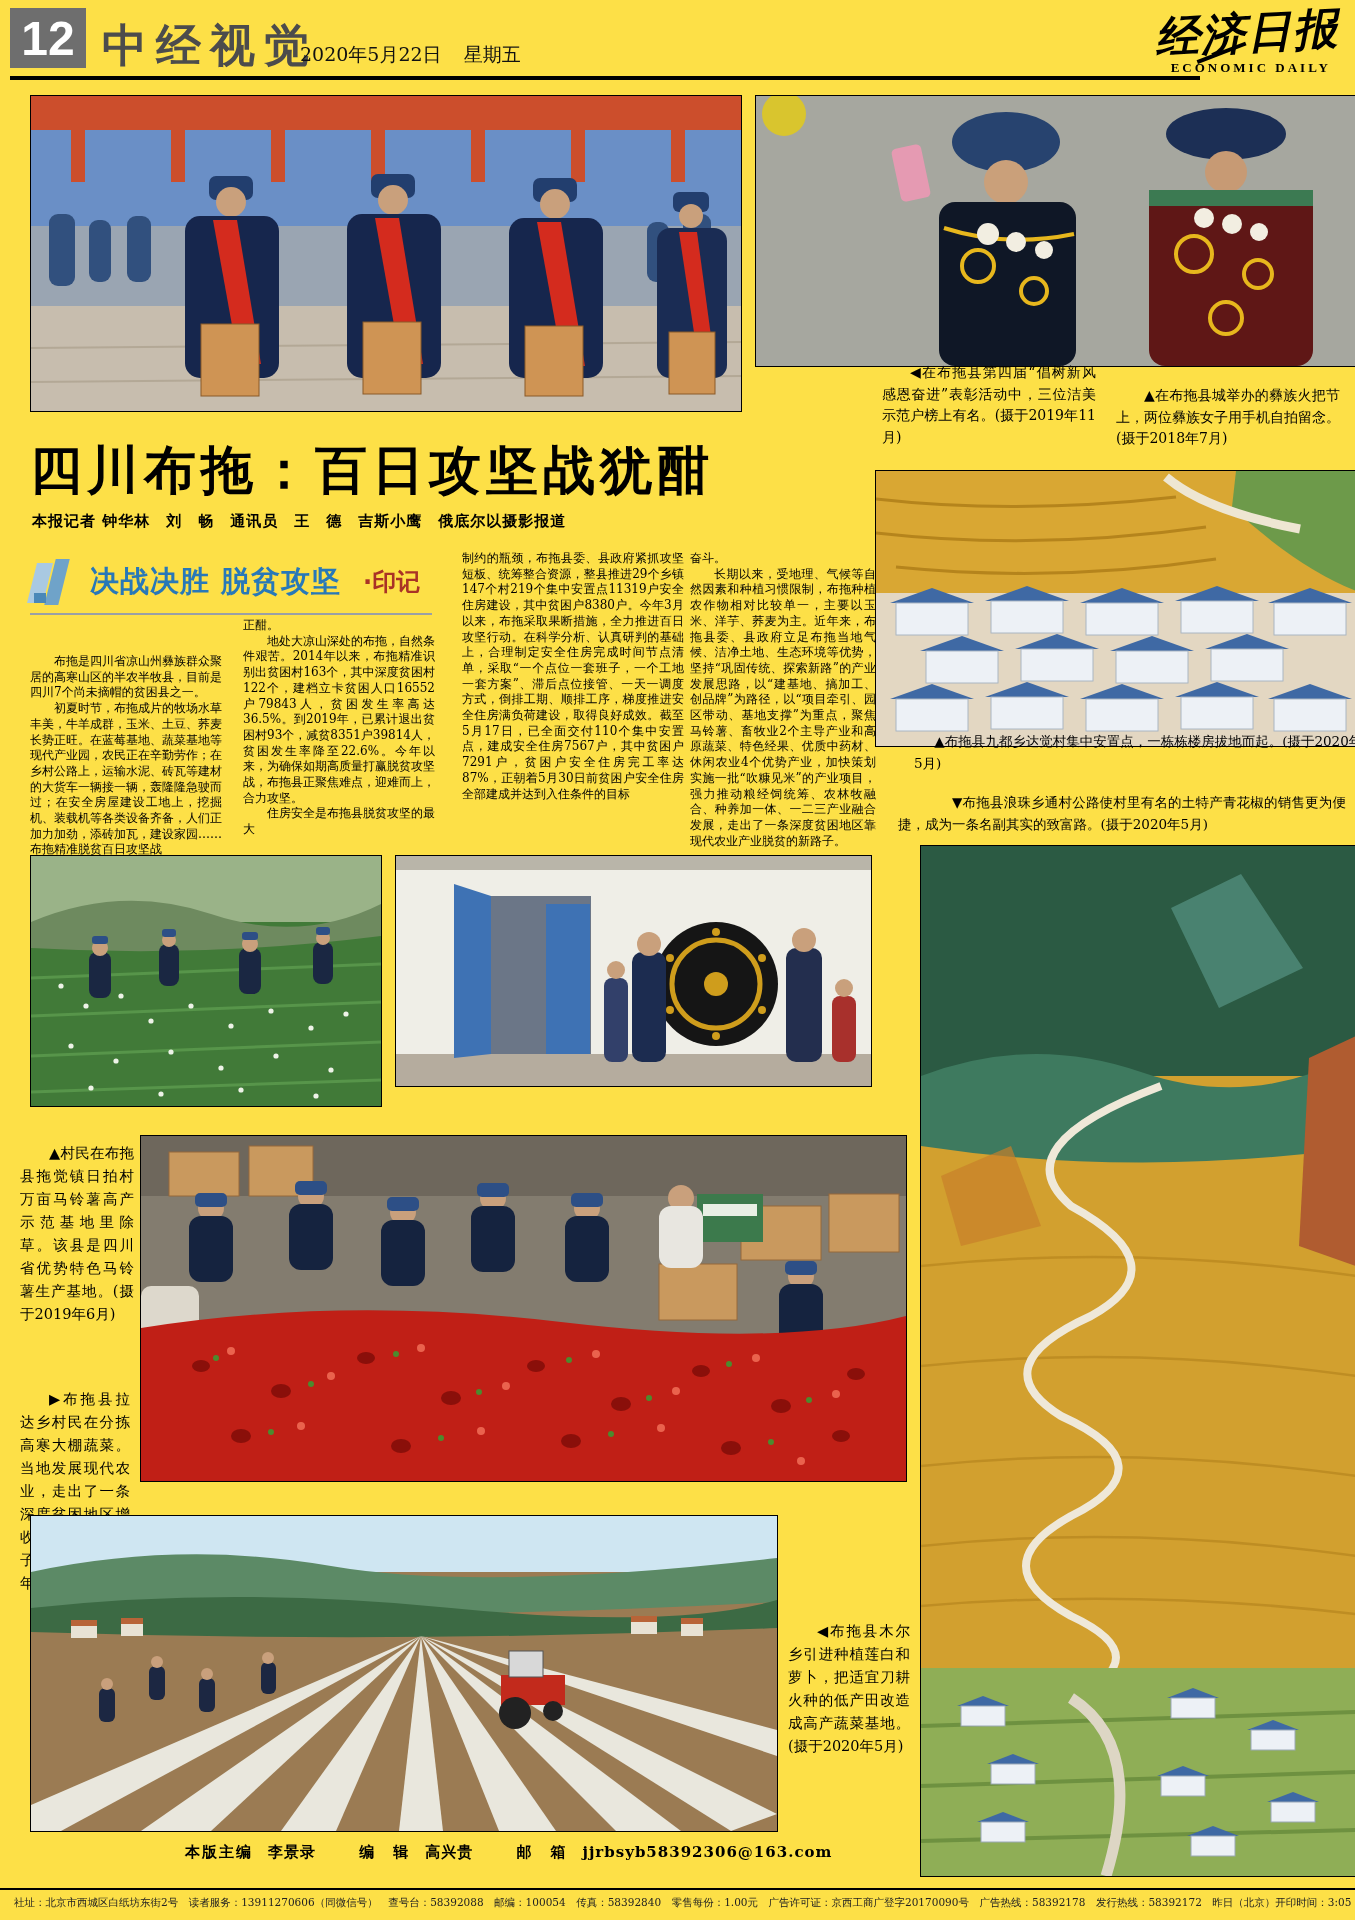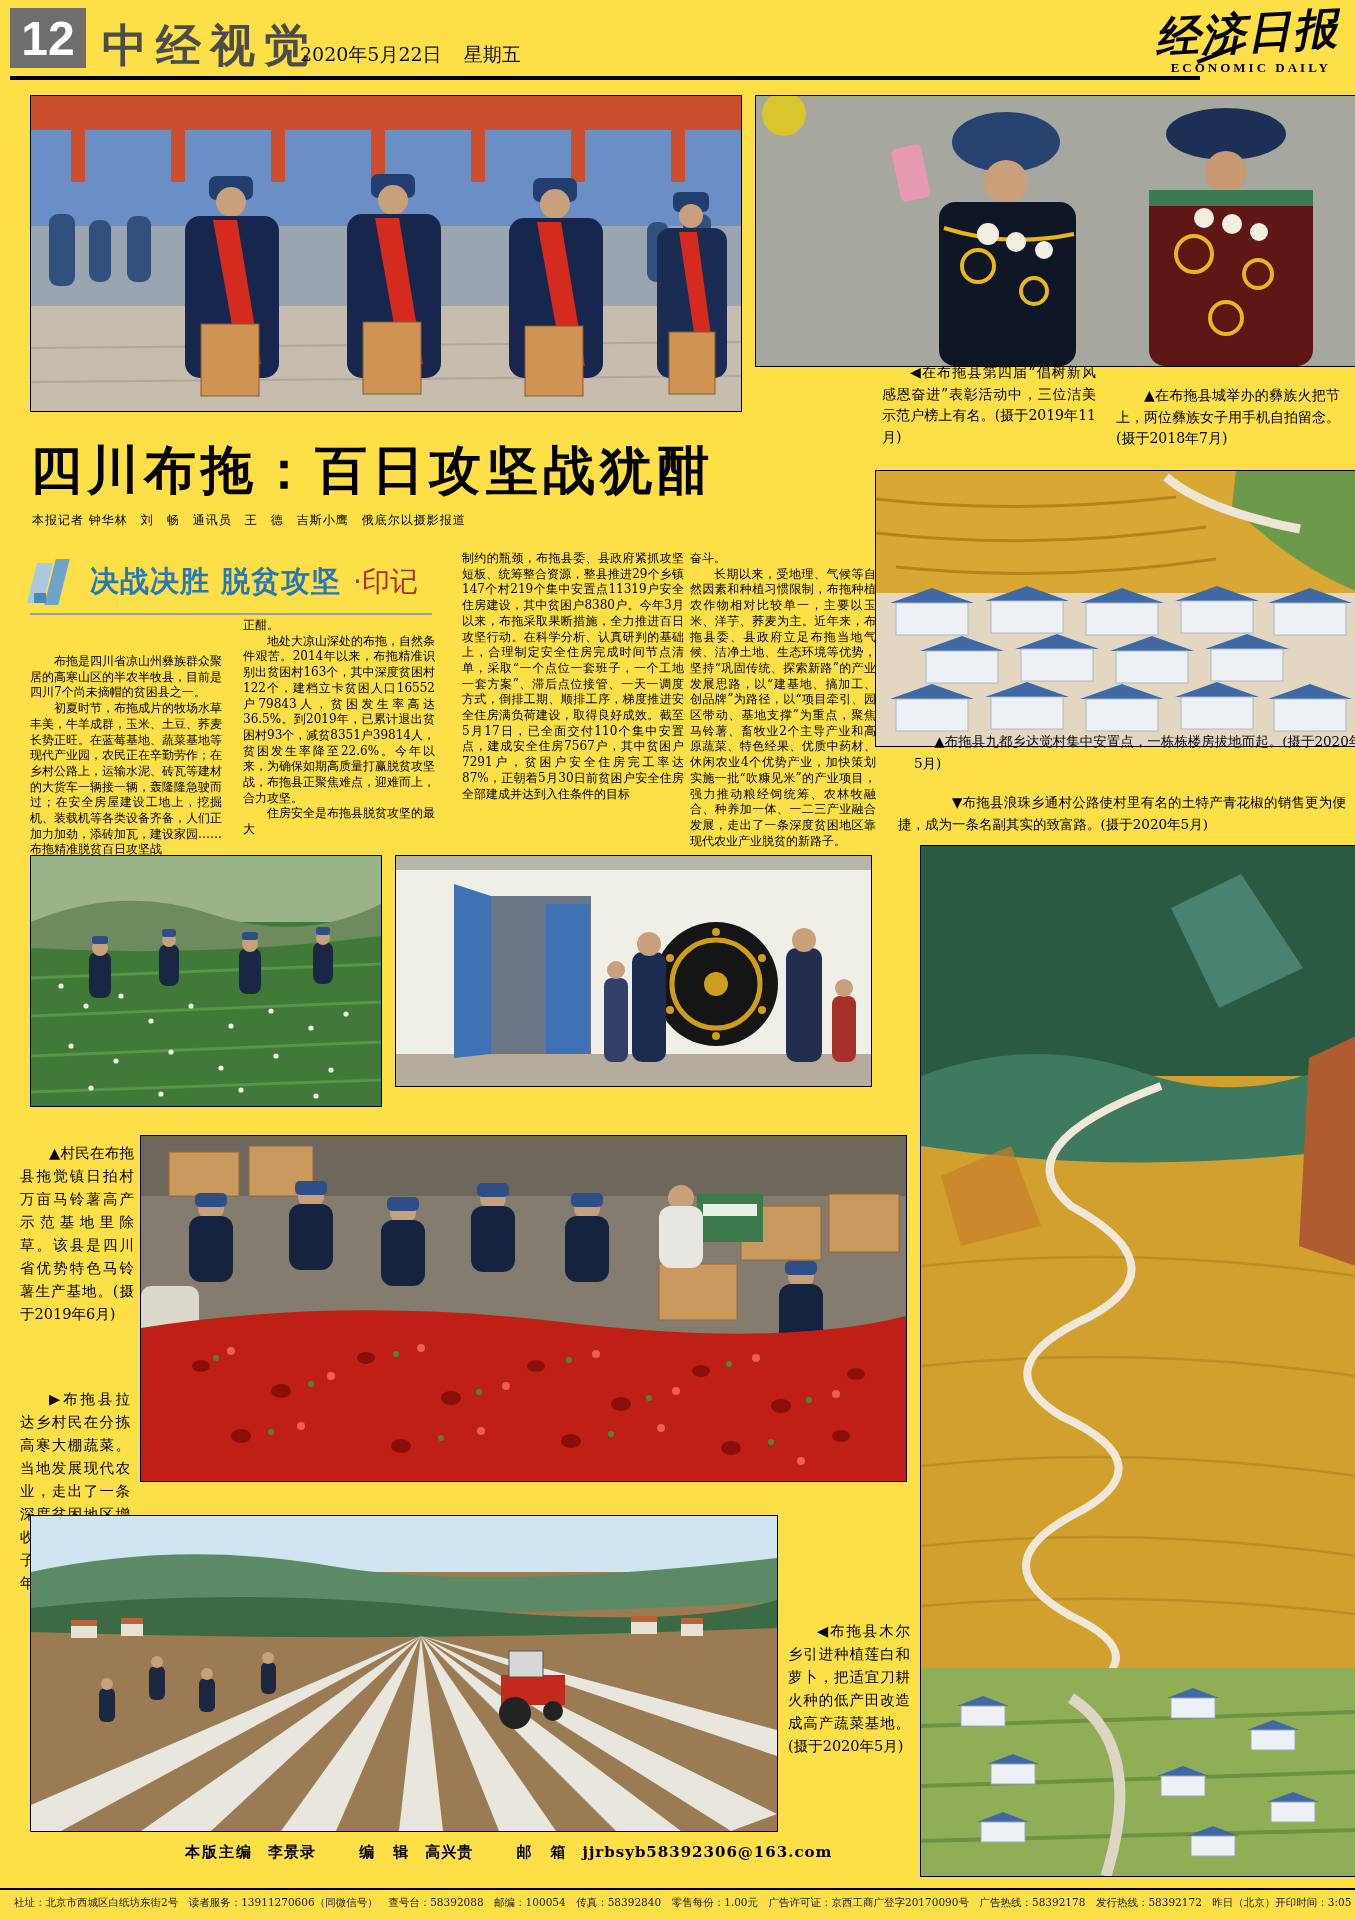--- a/index.html
+++ b/index.html
@@ -15,30 +15,30 @@
   #date-line span{margin-right:22px;}
   #masthead{right:16px;top:4px;font-size:44px;font-weight:bold;font-style:italic;transform:rotate(-3deg);letter-spacing:2px;}
   #masthead-en{right:24px;top:60px;font-size:13px;font-weight:bold;letter-spacing:3px;font-family:"Liberation Serif",serif;}
   #head-rule{left:10px;top:76px;width:1190px;height:4px;background:#000;}
   #head-rule-diag{left:1198px;top:60px;width:52px;height:4px;background:#000;transform:rotate(-21deg);transform-origin:left bottom;}
   
   .photo{position:absolute;border:1px solid #000;overflow:hidden;background:#ccc;}
   .photo svg{display:block;width:100%;height:100%;}
   
   #headline{left:30px;top:436px;width:760px;font-size:52px;font-weight:bold;letter-spacing:5px;white-space:nowrap;}
-  #byline{left:32px;top:512px;width:660px;font-size:12px;font-weight:normal;letter-spacing:1px;}
+  #byline{left:32px;top:512px;width:660px;font-size:15px;font-weight:bold;letter-spacing:1px;}
   
   #banner{left:30px;top:554px;width:402px;height:56px;display:flex;align-items:center;}
   #banner-underline{left:30px;top:613px;width:402px;height:2px;background:#9aa0a6;}
   .mark{position:relative;width:46px;height:46px;margin-right:14px;flex:0 0 auto;}
   .mark .m1{position:absolute;left:2px;top:4px;width:16px;height:40px;background:#a9c9e2;transform:skewX(-14deg);}
   .mark .m2{position:absolute;left:20px;top:0;width:14px;height:46px;background:#6fa3c9;transform:skewX(-14deg);}
   .mark .m3{position:absolute;left:4px;top:34px;width:12px;height:10px;background:#4a88b8;}
   #banner-blue{font-size:29px;font-weight:bold;letter-spacing:1px;font-family:"DejaVu Sans","Liberation Sans",sans-serif;}
-  #banner-red{font-size:28px;font-weight:normal;margin-left:12px;font-family:"DejaVu Sans","Liberation Sans",sans-serif;}
+  #banner-red{font-size:24px;font-weight:bold;margin-left:22px;font-family:"DejaVu Sans","Liberation Sans",sans-serif;}
   
   .body-col{position:absolute;font-size:12px;line-height:15.7px;text-align:justify;color:#000;}
   .body-col p{margin:0;text-indent:2em;}
   .body-col p.noindent{text-indent:0;}
   #col1{left:30px;top:618px;width:192px;height:196px;margin-top:36px;}
   #col2{left:243px;top:618px;width:192px;height:196px;}
   #col3{left:462px;top:551px;width:222px;height:262px;}
   #col4{left:690px;top:551px;width:186px;height:262px;}
   
   .cap{position:absolute;font-size:14px;line-height:21.5px;text-align:justify;color:#000;}

